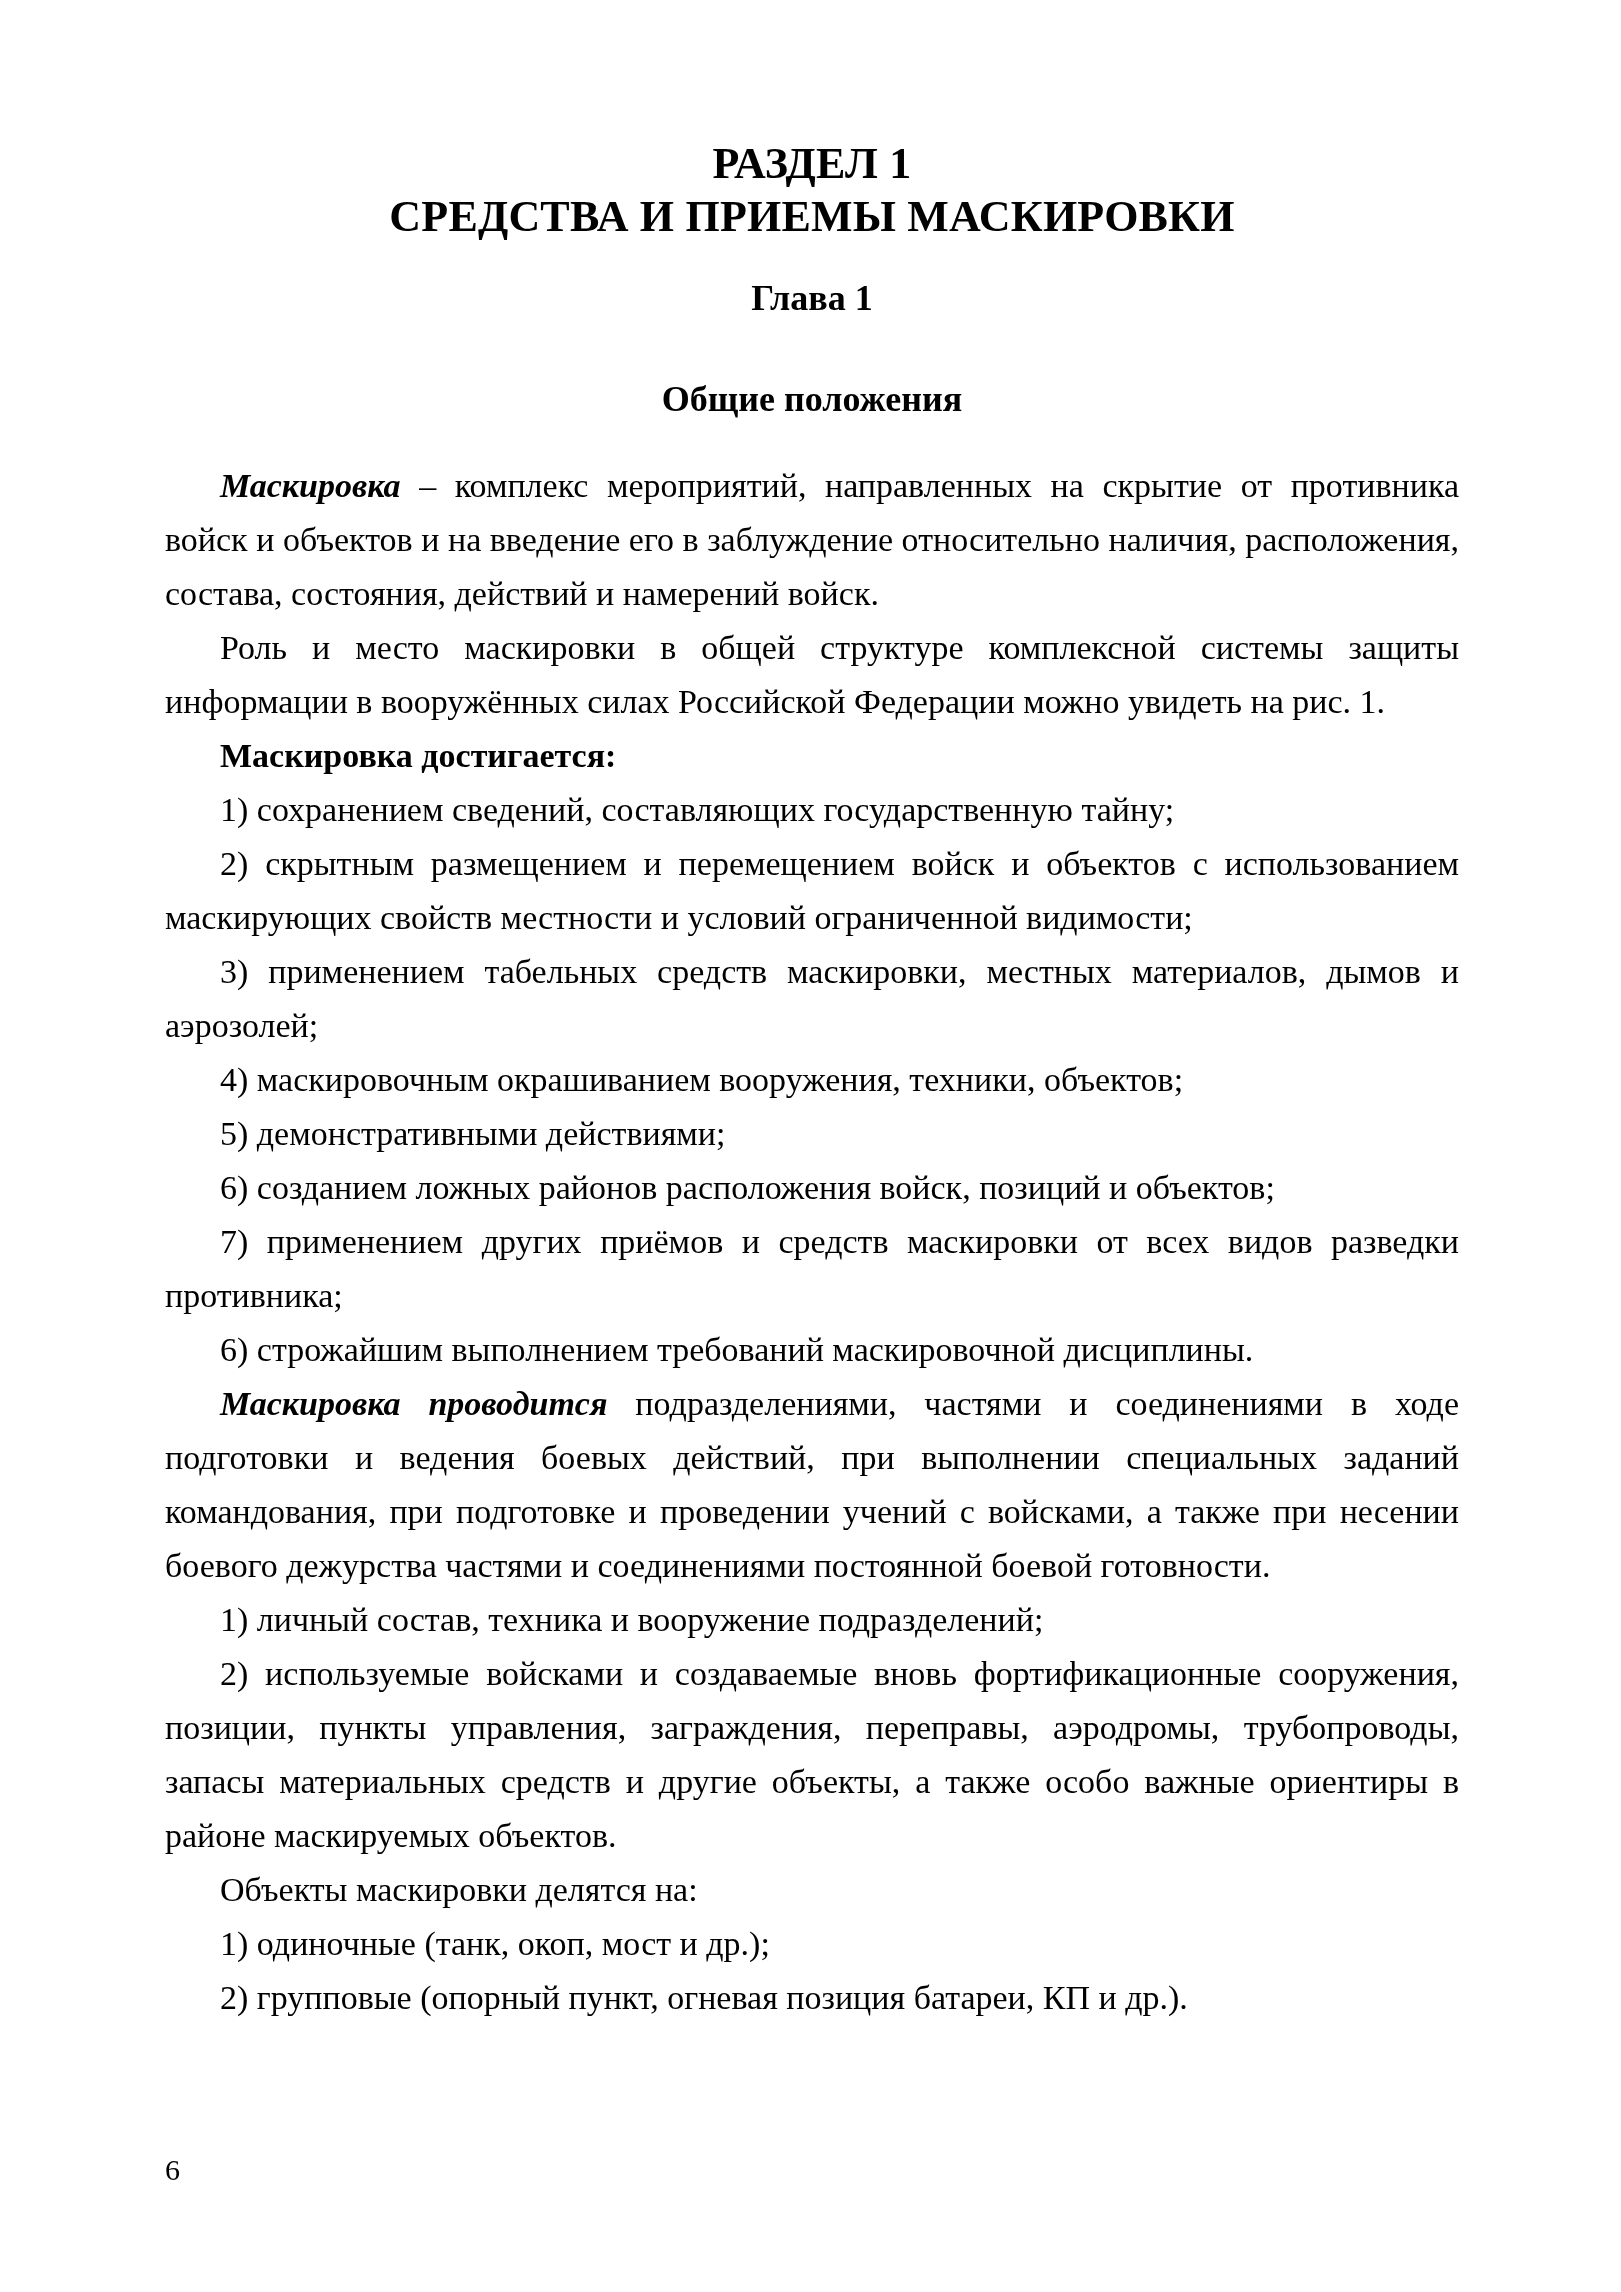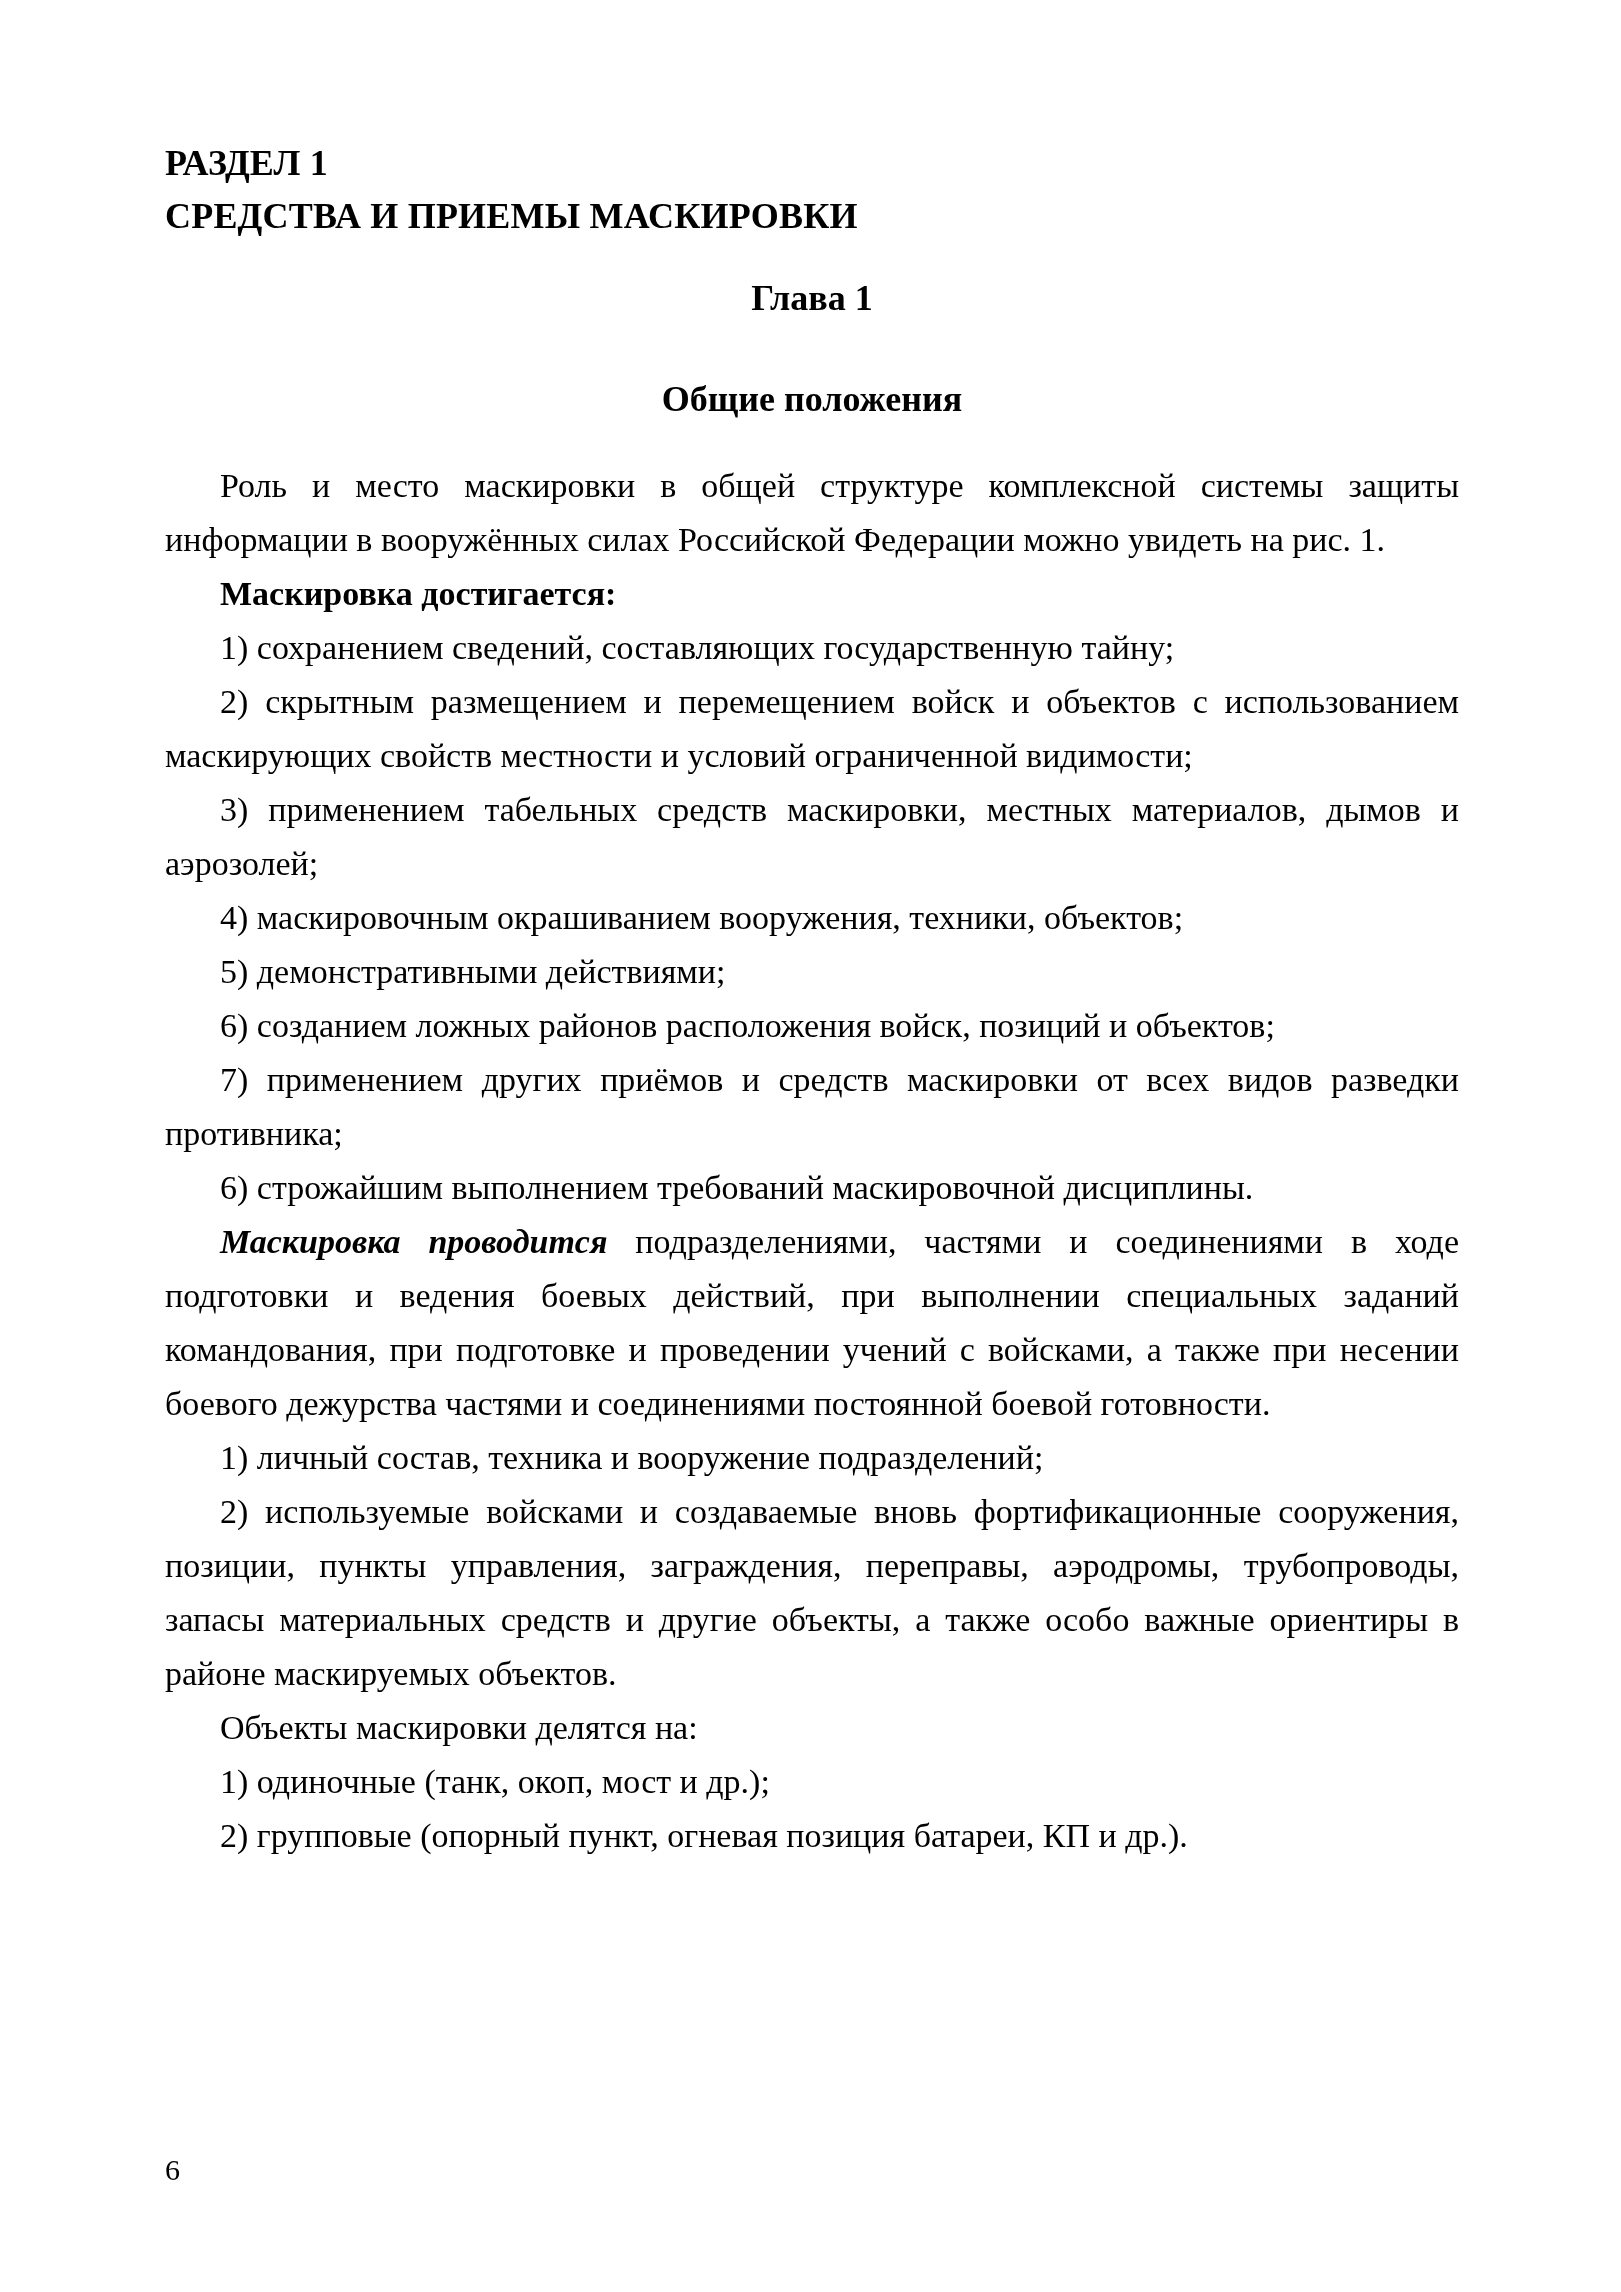--- a/index.html
+++ b/index.html
@@ -24,22 +24,23 @@
   
   .content {
     position: absolute;
     left: 165px;
     top: 0;
     width: 1294px;   
   }
 
   
   .section-title {
+    text-align: center;
     font-weight: bold;
-    font-size: 36px;
+    font-size: 44px;
     line-height: 53px;
     letter-spacing: 0.2px;
   }
   .section-title .line1 { display: block; }
   .section-title .line2 { display: block; }
 
   .chapter-title {
     text-align: center;
     font-weight: bold;
     font-size: 36px;
@@ -107,20 +108,21 @@
 
     <div class="gap-after-section"></div>
 
     <div class="chapter-title">
       <span class="line1">Глава 1</span>
       <span class="line2">Общие положения</span>
     </div>
 
     <div class="gap-after-chapter"></div>
 
+    <p class="body"><span class="lead">Маскировка</span><span> – комплекс мероприятий, направленных на скрытие от противника войск и объектов и на введение его в заблуждение относительно наличия, расположения, состава, состояния, действий и намерений войск.</span></p>
 
     <p class="body">Роль и место маскировки в общей структуре комплексной системы защиты информации в вооружённых силах Российской Федерации можно увидеть на рис. 1.</p>
 
     <p class="subhead">Маскировка достигается:</p>
 
     <p class="body">1) сохранением сведений, составляющих государственную тайну;</p>
     <p class="body">2) скрытным размещением и перемещением войск и объектов с использованием маскирующих свойств местности и условий ограниченной видимости;</p>
     <p class="body">3) применением табельных средств маскировки, местных материалов, дымов и аэрозолей;</p>
     <p class="body">4) маскировочным окрашиванием вооружения, техники, объектов;</p>
     <p class="body">5) демонстративными действиями;</p>

